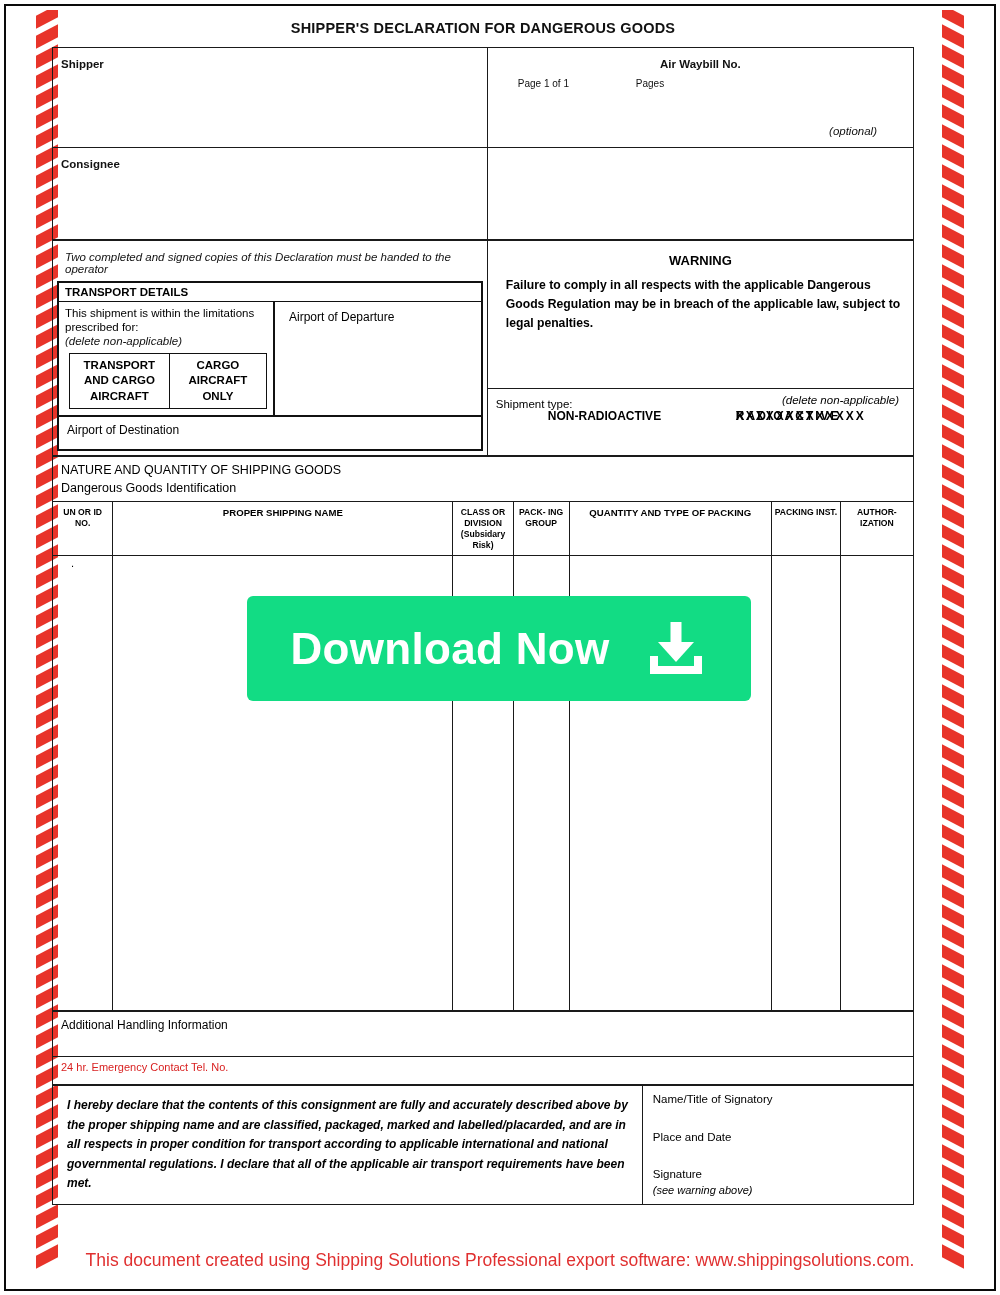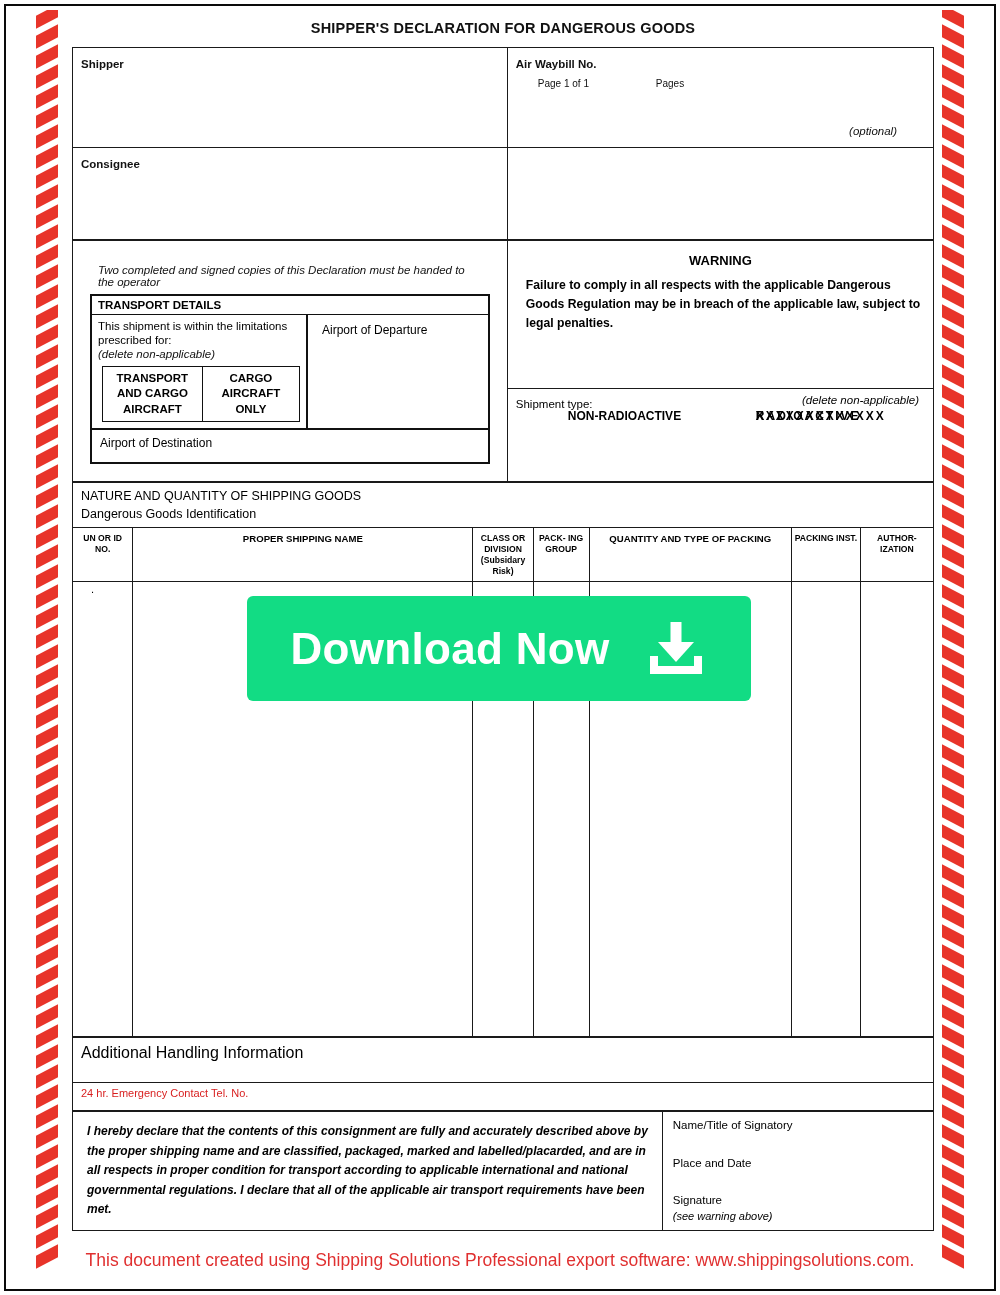--- a/index.html
+++ b/index.html
@@ -39,21 +39,21 @@
     height: 13px;
     margin: 0 0 7px -4px;
     background: #e8342a;
     transform: skewY(-28deg);
   }
   .hatch.right i { transform: skewY(28deg); }
 
   
   #form {
     position: absolute;
-    left: 72px; top: 10px;
+    left: 52px; top: 10px;
     width: 862px;
     height: 1265px;
   }
   .doc-title {
     text-align: center;
     font-size: 14.5px;
     font-weight: bold;
     letter-spacing: .2px;
     color: #111;
     padding-top: 10px;
@@ -66,21 +66,21 @@
     position: relative;
     padding: 6px 8px;
   }
   .lbl { font-size: 11.5px; font-weight: bold; color: #111; }
   .ital { font-style: italic; font-size: 11.5px; color: #111; }
 
   
   .h-shipper { height: 100px; }
   .h-consignee { height: 92px; }
 
-  .awb-inner { position: relative; height: 100%; }
+  .awb-inner { position: relative; height: 100%; text-align: center; }
   .awb-pages {
     position: absolute; left: 22px; top: 24px;
     font-size: 10px; color: #111;
   }
   .awb-pages .pg2 { position: absolute; left: 118px; top: 0; white-space: nowrap; }
   .awb-optional {
     position: absolute; right: 28px; bottom: 4px;
     font-style: italic; font-size: 11.5px; color: #111;
   }
 
@@ -171,21 +171,21 @@
     font-size: 8.6px;
     font-weight: bold;
     text-align: center;
     line-height: 1.25;
     padding: 5px 2px;
   }
   table.goods th.big { font-size: 9.6px; }
   .goods-body td { height: 455px; }
   .dot { font-size: 11px; padding-left: 18px; }
 
-  .addl { padding: 6px 8px; height: 44px; font-size: 16px; }
+  .addl { padding: 6px 8px; height: 44px; font-size: 12px; }
   .emerg {
     padding: 4px 8px;
     height: 28px;
     font-size: 11px;
     color: #d81f1f;
     border-top: 1px solid #1a1a1a;
   }
   .declare {
     font-size: 12px;
     font-weight: bold;
@@ -393,21 +393,21 @@
           <span class="lbl">Consignee</span>
         </td>
         <td class="box h-consignee"></td>
       </tr>
     </tbody>
       </table>
 
     <table class="f">
       <tbody>
           <tr>
-        <td class="box" style="width:50.5%; padding:17px;">
+        <td class="box" style="width:50.5%; padding:4px;">
           <div class="declar-note ital">Two completed and signed copies of this Declaration must be handed to the operator</div>
           <div class="transport-wrap">
             <div class="td-head">TRANSPORT DETAILS</div>
             <table class="td-tbl">
               <tbody>
                     <tr>
                 <td class="td-left">
                   <div class="txt">This shipment is within the limitations prescribed for:</div>
                   <div class="ital">(delete non-applicable)</div>
                   <table class="ac-tbl">

